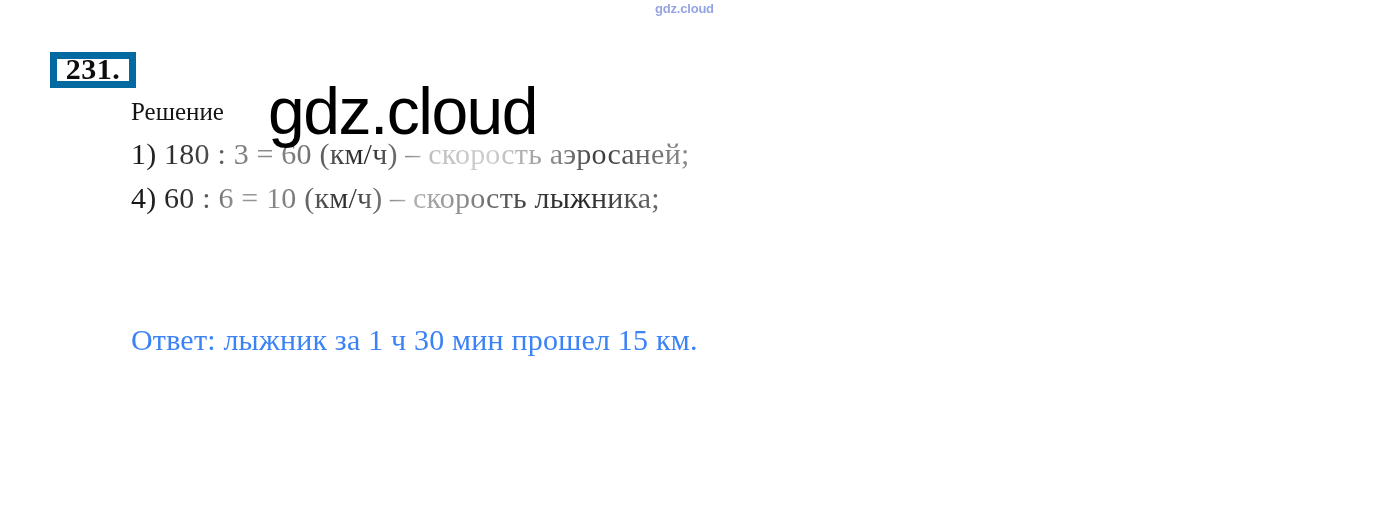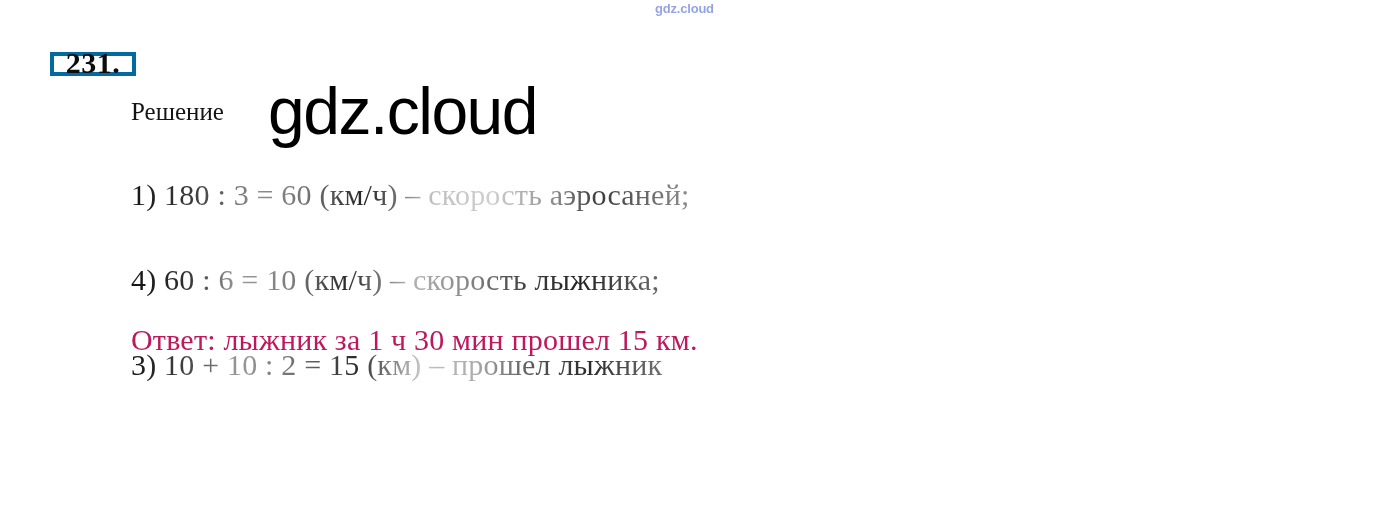--- a/index.html
+++ b/index.html
@@ -38,22 +38,22 @@
     opacity: 0.92;
     user-select: none;
   }
 
   
   .num-box {
     position: absolute;
     left: 50px;
     top: 52px;
     width: 86px;
-    height: 24px;
-    border: 4px solid #0369a1;
+    height: 36px;
+    border: 7px solid #0369a1;
     box-sizing: border-box;
     background: #ffffff;
     display: flex;
     align-items: center;
     justify-content: center;
   }
   .num-box-label {
     font-family: "Liberation Serif", "DejaVu Serif", serif;
     font-size: 30px;
     font-weight: 700;
@@ -88,21 +88,20 @@
 
   .step {
     font-size: 30px;
     line-height: 44px;
     white-space: nowrap;
     letter-spacing: 0.2px;
     background-repeat: no-repeat;
     -webkit-background-clip: text;
     background-clip: text;
     color: transparent;
-    margin-top: 41px;
     -webkit-text-fill-color: transparent;
   }
   
   .step-1 {
     background-image: linear-gradient(90deg,
       #151515 0%, #3c3c3c 7%, #8f8f8f 14%, #707070 20%,
       #222222 26%, #bdbdbd 33%, #cfcfcf 40%, #9a9a9a 46%,
       #3a3a3a 52%, #6f6f6f 58%, #9d9d9d 64%, #555555 70%,
       #2c2c2c 76%, #6a6a6a 83%, #4a4a4a 90%, #909090 100%);
   }
@@ -121,21 +120,21 @@
       #272727 80%, #4d4d4d 88%, #3a3a3a 100%);
   }
 
   .answer {
     position: absolute;
     left: 131px;
     top: 318px;
     font-size: 30px;
     line-height: 44px;
     white-space: nowrap;
-    color: #be185d;
+    color: #3b82f6;
     letter-spacing: 0.2px;
   }
 
   
   .wm-large {
     position: absolute;
     left: 268px;
     top: 78px;
     font-family: "Liberation Sans", "DejaVu Sans", sans-serif;
     font-size: 66px;
@@ -158,20 +157,19 @@
     <span class="num-box-label">231.</span>
   </div>
 
   <div class="solution">
     <div class="heading">Решение</div>
 
     <div class="step step-1">1)  180 : 3 = 60 (км/ч) – скорость аэросаней;</div>
 
     <div class="step step-2">4)  60 : 6 = 10 (км/ч) – скорость лыжника;</div>
 
-    <div class="step step-3">3)  10 + 10 : 2 = 15 (км) – прошел лыжник</div>
   </div>
 
   <div class="answer">Ответ: лыжник за 1 ч 30 мин прошел 15 км.</div>
 
   <div class="wm-large">gdz.cloud</div>
 
 </div>
 
 </body></html>

